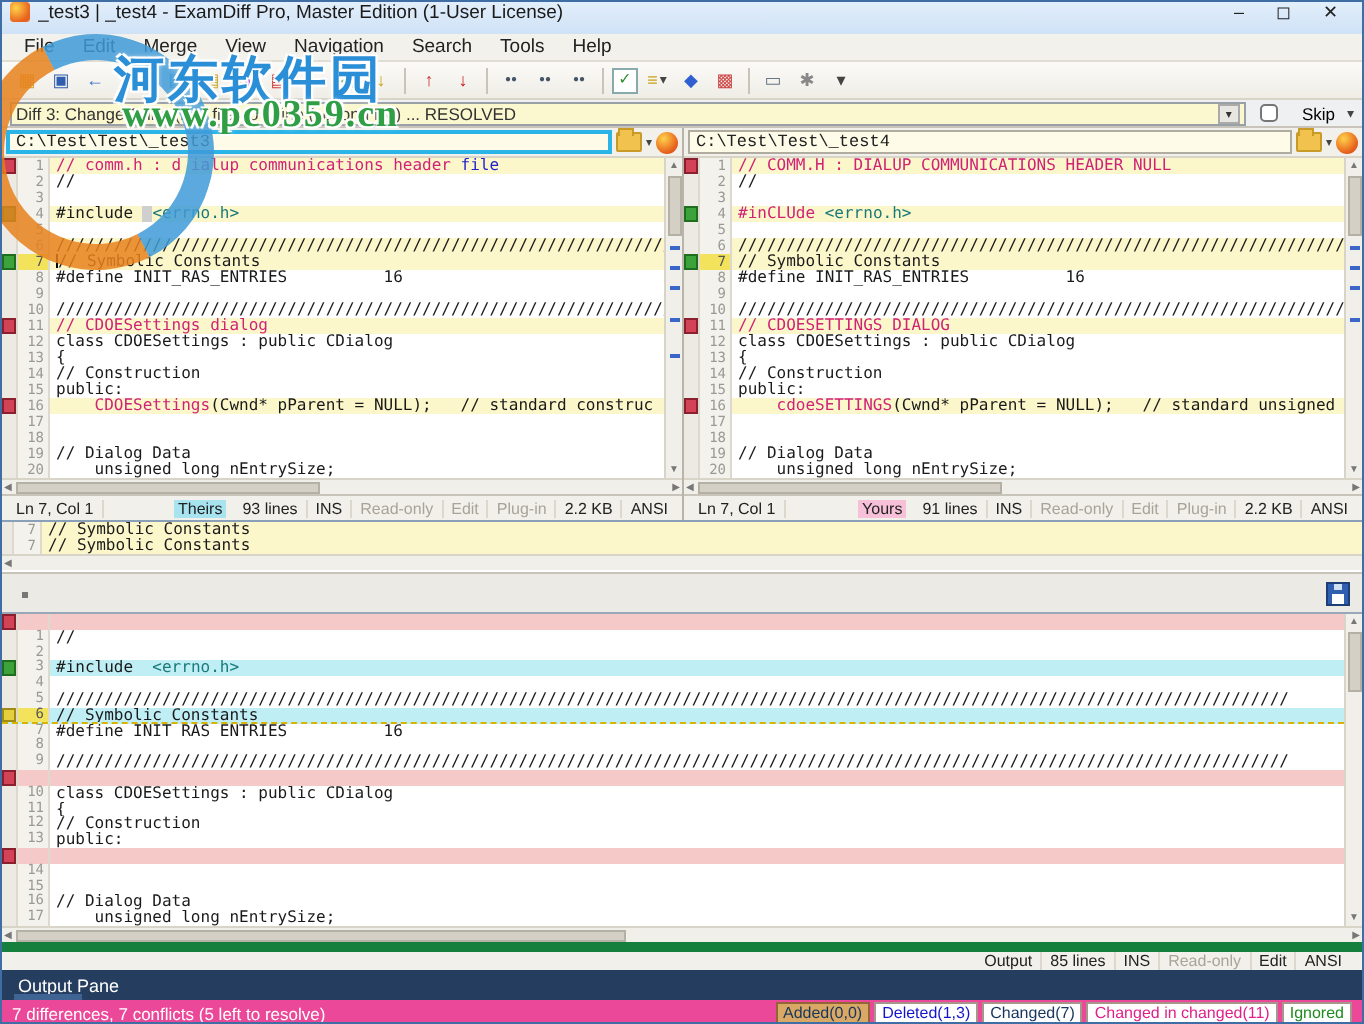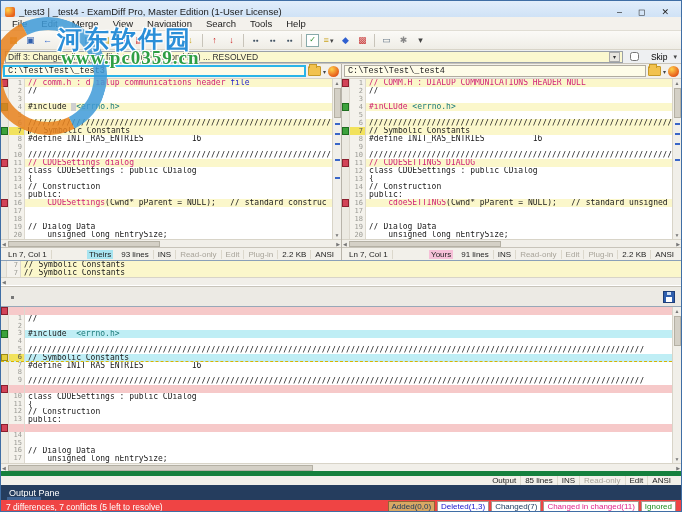--- a/index.html
+++ b/index.html
@@ -1,20 +1,20 @@
 <!DOCTYPE html>
 <html><head>
 <meta charset="utf-8">
 <style>
   html,body{margin:0;padding:0;background:#9aa0a6;}
   *{box-sizing:border-box;}
   .window{position:relative;width:682px;height:512px;background:#f2f0ea;
     border:1px solid #3f6ea5;font-family:"Liberation Sans",sans-serif;overflow:hidden;}
   
-  .titlebar{height:16px;background:linear-gradient(#e2eefb,#cfe2f6);display:flex;align-items:flex-end;
+  .titlebar{height:16px;background:linear-gradient(#e2eefb,#cfe2f6);display:flex;align-items:flex-start;
     padding:0 4px;font-size:9.5px;color:#1a1a1a;}
   .appicon{width:10px;height:10px;margin-right:4px;border-radius:2px;
     background:radial-gradient(circle at 30% 30%,#ffd24a,#e8641e 70%);}
   .title-text{flex:1;white-space:nowrap;overflow:hidden;}
   .winbtns{display:flex;gap:16px;margin-right:8px;color:#222;font-size:9px;}
   .winbtns span{cursor:default;line-height:10px;}
   
   .menubar{height:14px;background:#f3f1ec;display:flex;align-items:center;font-size:9.5px;color:#222;
     border-bottom:1px solid #e0ddd4;padding-left:4px;}
   .menu-item{padding:0 7px;}
@@ -106,21 +106,21 @@
   .floppy::before{content:"";position:absolute;left:2px;top:5px;width:6px;height:5px;background:#fff;}
   .floppy::after{content:"";position:absolute;left:3px;top:0;width:4px;height:3px;background:#cfe0f4;}
   
   .output-ed{position:relative;height:156px;background:#fff;overflow:hidden;}
   .output-hscroll{height:8px;}
   .output-status{height:14px;background:#f2f0ea;border-top:5px solid #15803d;display:flex;align-items:center;
     justify-content:flex-end;font-size:8px;color:#222;padding:0 6px;}
   .caption{height:15px;background:#253d5e;color:#fff;font-size:9px;display:flex;align-items:center;
     padding:0 8px;position:relative;}
   .caption .tabind{position:absolute;left:6px;bottom:0;width:34px;height:3px;background:#3f6392;}
-  .bottom{height:13px;background:#ef4444;color:#fff;font-size:8.5px;display:flex;align-items:center;
+  .bottom{height:13px;background:#ec4899;color:#fff;font-size:8.5px;display:flex;align-items:center;
     padding:0 5px;white-space:nowrap;}
   .bottom .b-spacer{flex:1;}
   .badge{height:11px;display:flex;align-items:center;padding:0 3px;margin-left:2px;font-size:8px;
     border:1px solid rgba(60,20,0,.45);background:#fff;}
   
   .watermark{position:absolute;left:0;top:0;width:682px;height:416px;pointer-events:none;z-index:50;}
   .wm-ring{position:absolute;left:-12px;top:16px;width:118px;height:118px;border-radius:50%;
     border:13px solid #e8821e;border-top-color:#3f9bd9;border-right-color:#3f9bd9;transform:rotate(18deg);opacity:.85;}
   .wm-cn{position:absolute;left:56px;top:22px;font-size:25px;font-weight:bold;color:#2b8fd8;letter-spacing:2px;
     text-shadow:-1px -1px 0 #fff,1px -1px 0 #fff,-1px 1px 0 #fff,1px 1px 0 #fff,0 0 3px #fff;white-space:nowrap;}

